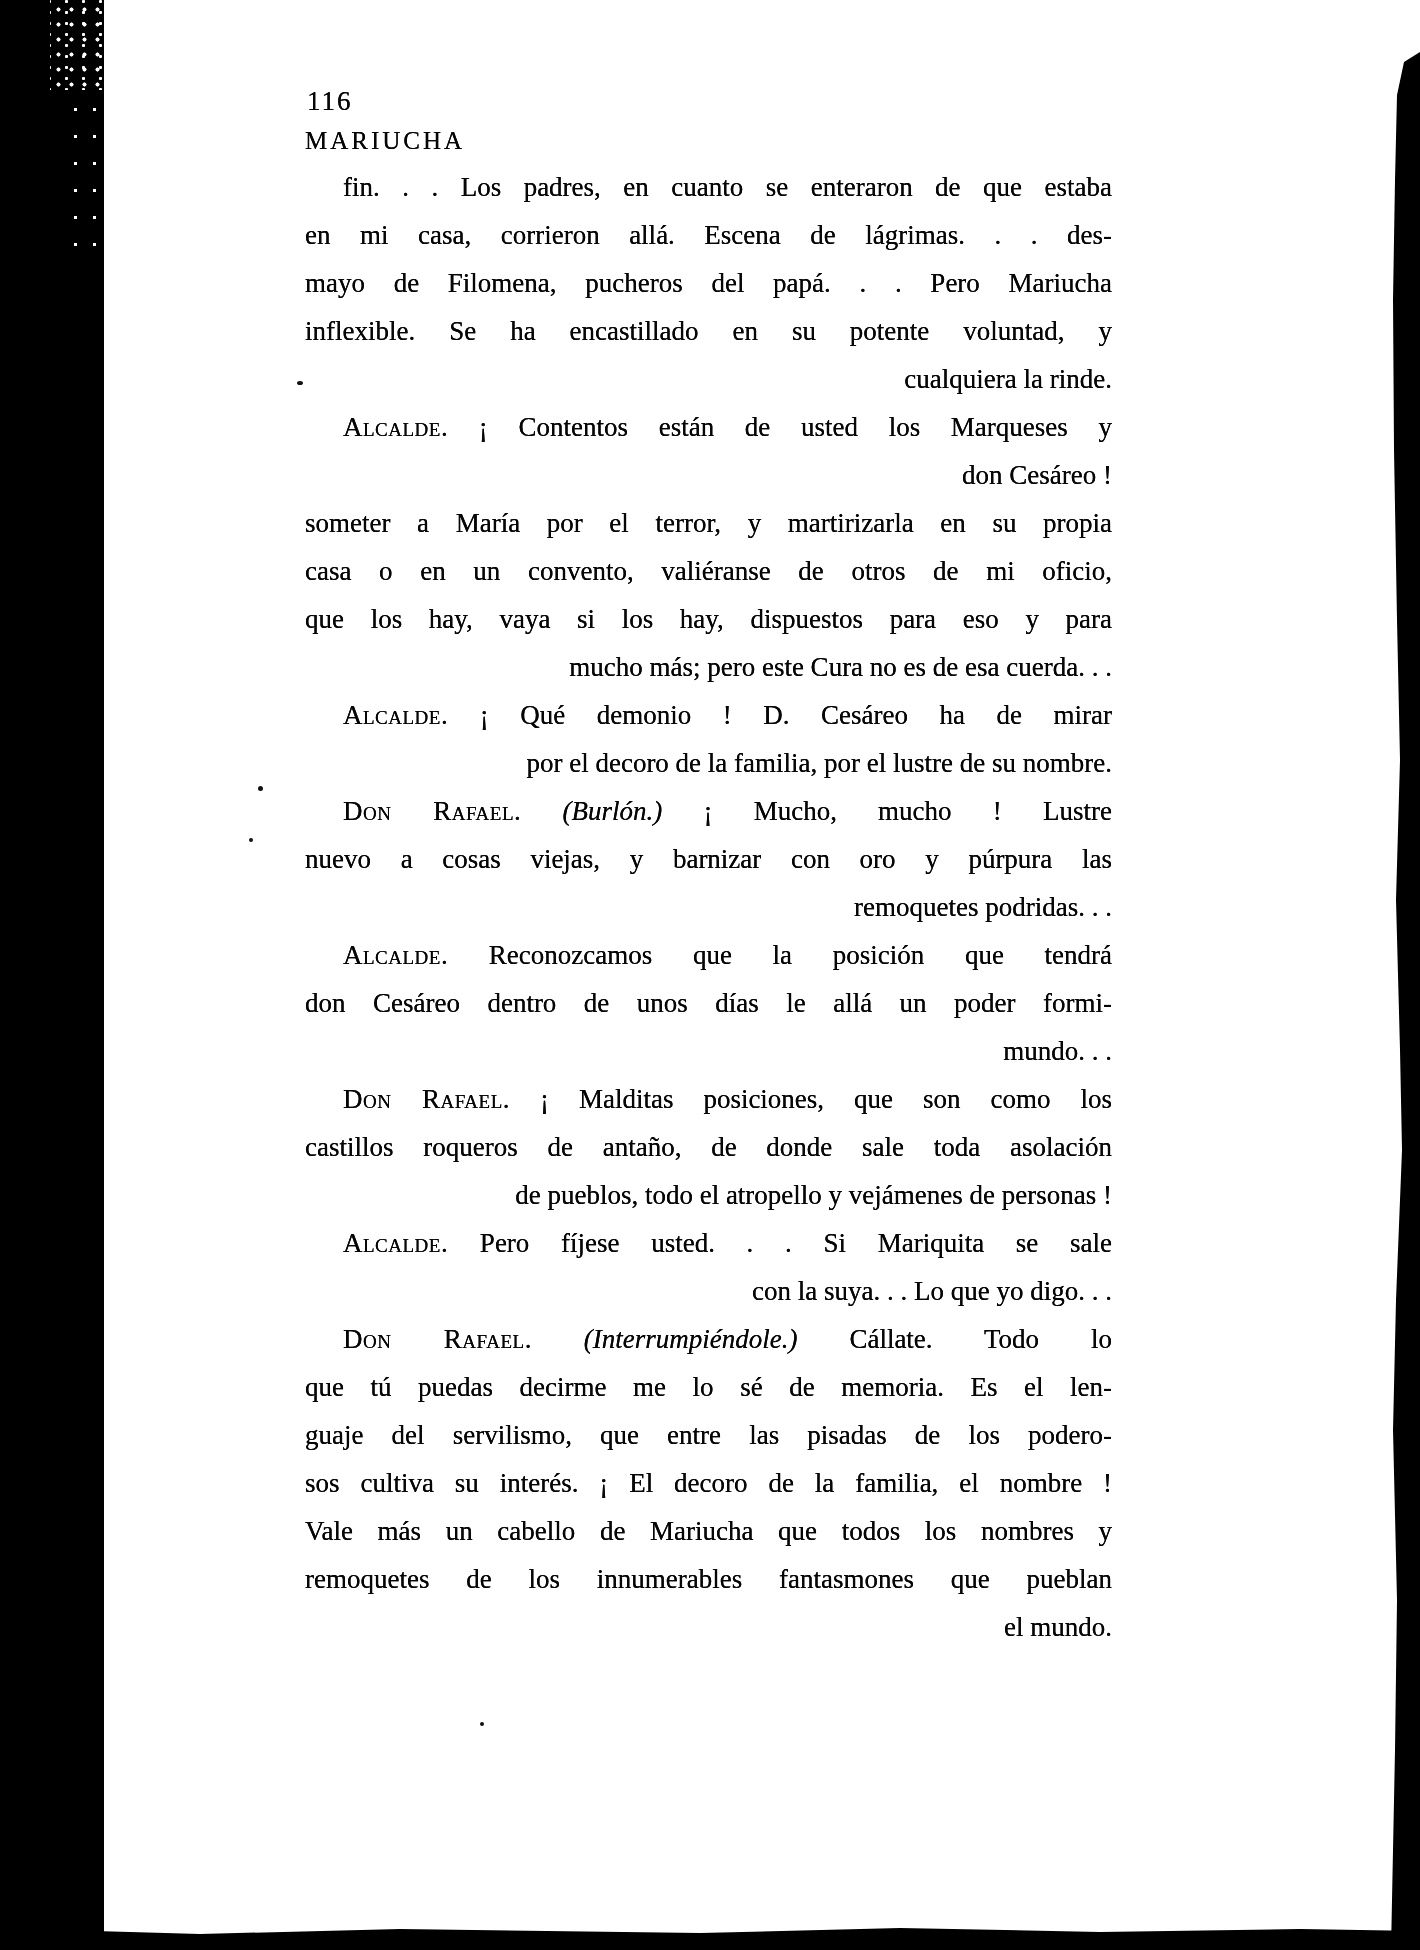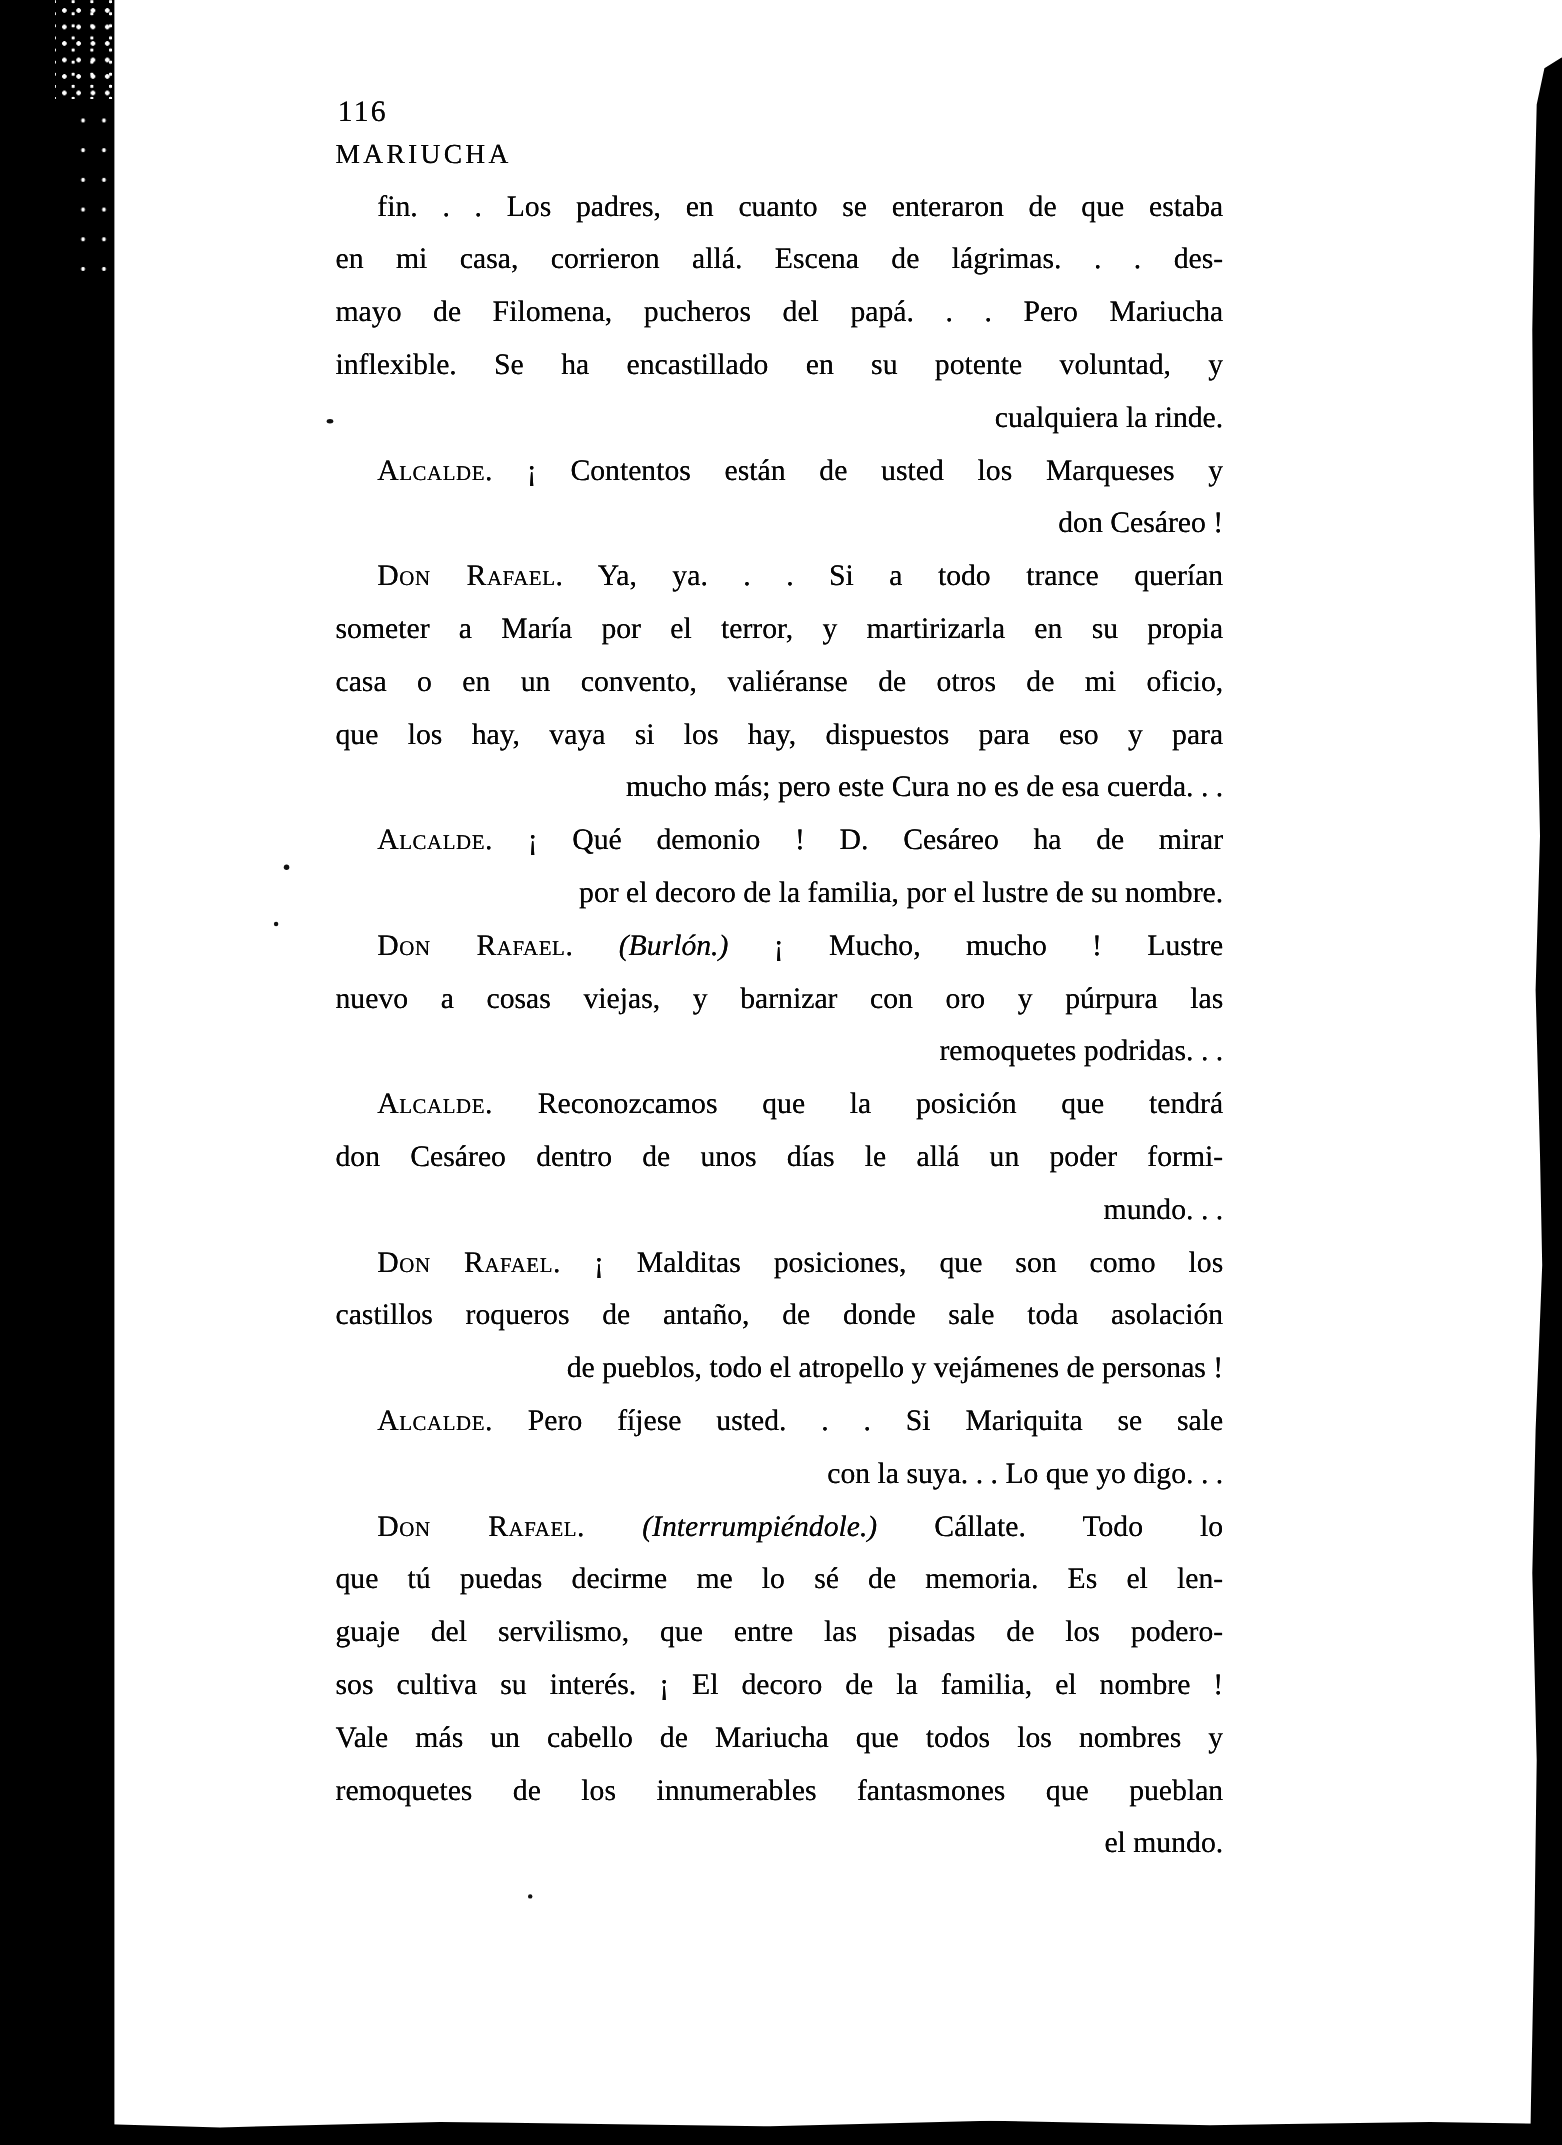--- a/index.html
+++ b/index.html
@@ -117,21 +117,20 @@
   </div>
 
   <div class="textblock">
       <div class="line justify indent"><span class="plain">fin. . . Los padres, en cuanto se enteraron de que estaba</span></div>
       <div class="line justify"><span class="plain">en mi casa, corrieron allá.  Escena de lágrimas. . . des-</span></div>
       <div class="line justify"><span class="plain">mayo de Filomena, pucheros del papá. . .  Pero Mariucha</span></div>
       <div class="line justify"><span class="plain">inflexible.  Se ha encastillado en su potente voluntad, y</span></div>
       <div class="line"><span class="plain">cualquiera la rinde.</span></div>
       <div class="line justify indent"><span class="smallcaps">Alcalde.</span><span class="plain"> ¡ Contentos están de usted los Marqueses y</span></div>
       <div class="line"><span class="plain">don Cesáreo !</span></div>
-      <div class="line justify indent"><span class="smallcaps">Don Rafael.</span><span class="plain"> Ya, ya. . . Si a todo trance querían</span></div>
       <div class="line justify"><span class="plain">someter a María por el terror, y martirizarla en su propia</span></div>
       <div class="line justify"><span class="plain">casa o en un convento, valiéranse de otros de mi oficio,</span></div>
       <div class="line justify"><span class="plain">que los hay, vaya si los hay, dispuestos para eso y para</span></div>
       <div class="line"><span class="plain">mucho más;  pero este Cura no es de esa cuerda. . .</span></div>
       <div class="line justify indent"><span class="smallcaps">Alcalde.</span><span class="plain"> ¡ Qué demonio !  D. Cesáreo ha de mirar</span></div>
       <div class="line"><span class="plain">por el decoro de la familia, por el lustre de su nombre.</span></div>
       <div class="line justify indent"><span class="smallcaps">Don Rafael.</span><span class="italic"> (Burlón.)</span><span class="plain"> ¡ Mucho, mucho !  Lustre</span></div>
       <div class="line justify"><span class="plain">nuevo a cosas viejas, y barnizar con oro y púrpura las</span></div>
       <div class="line"><span class="plain">remoquetes podridas. . .</span></div>
       <div class="line justify indent"><span class="smallcaps">Alcalde.</span><span class="plain"> Reconozcamos que la posición que tendrá</span></div>

